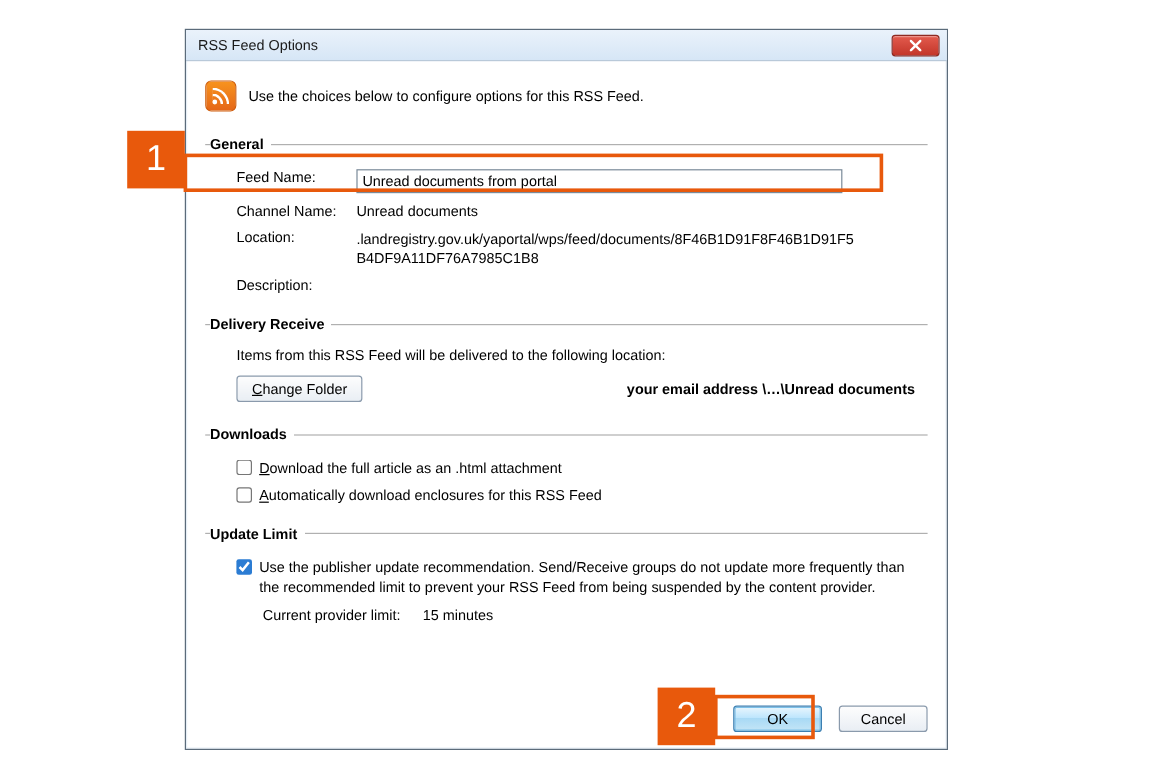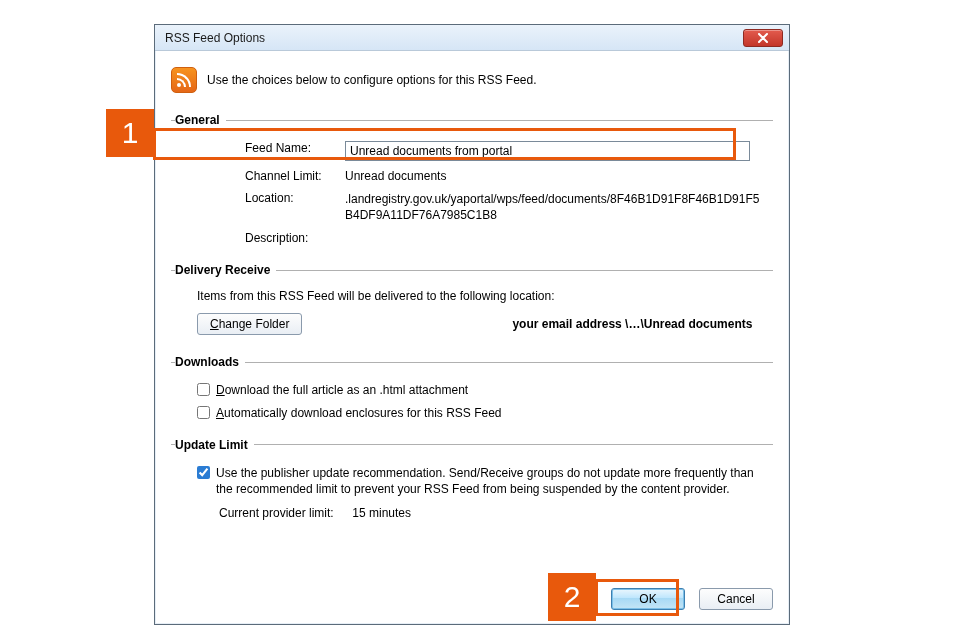--- a/index.html
+++ b/index.html
@@ -25,29 +25,29 @@
   .rssicon { width: 26px; height: 26px; border-radius: 5px; background: linear-gradient(#f7931e, #e56717); border: 1px solid #cf5f0f; position: relative; }
   .rssicon::before, .rssicon::after { content: ""; position: absolute; border: 2px solid #fff; border-left: none; border-bottom: none; border-radius: 0 100% 0 0; }
   .rssicon::before { left: 5px; bottom: 5px; width: 12px; height: 12px; }
   .rssicon::after  { left: 5px; bottom: 5px; width: 7px; height: 7px; }
   .rssicon .dot { position: absolute; left: 5px; bottom: 5px; width: 4px; height: 4px; background: #fff; border-radius: 50%; }
 
   fieldset { border: none; border-top: 1px solid #b0b0b0; margin: 6px 0 10px 0; padding: 10px 4px 4px 4px; }
   legend { padding: 0 6px 0 0; font-weight: bold; font-size: 12px; color: #000; }
 
   .row { display: flex; padding: 4px 0 4px 22px; }
-  .lbl { width: 100px; color: #000; margin-left: 48px; }
+  .lbl { width: 100px; color: #000; }
   .val { flex: 1; color: #000; }
   .val.mono { font-family: Liberation Sans, sans-serif; word-break: break-all; line-height: 1.35; max-width: 420px; }
 
   input.text { width: 405px; height: 20px; border: 1px solid #7a8a99; padding: 1px 4px; font-family: inherit; font-size: 12px; }
 
   .delivery-help { padding: 2px 0 10px 22px; }
   .delivery-path { font-weight: bold; padding-left: 180px; }
-  .folderrow { display:flex; align-items:center; gap: 30px; padding: 0 0 6px 22px; }
+  .folderrow { display:flex; align-items:center; gap: 40px; padding: 0 0 6px 22px; }
 
   .btn { height: 22px; border: 1px solid #8a9aac; background: linear-gradient(#fdfdfd,#e9eef4); padding: 0 12px; font-family: inherit; font-size: 12px; border-radius: 3px; cursor: default; }
   .btn u { text-decoration: underline; }
   .btn.primary { border: 1px solid #3c7fb1; background: linear-gradient(#eaf6fd,#bee6fd 45%,#a7d9f5 46%,#c4e5f6); box-shadow: 0 0 0 1px #7cc0e8 inset; }
 
   .chkrow { display: flex; align-items: flex-start; gap: 6px; padding: 3px 0 3px 22px; }
   .chkrow input[type=checkbox] { width: 13px; height: 13px; margin: 1px 0 0 0; accent-color: #2b7cd3; }
   .chkrow label { flex: 1; line-height: 1.35; }
 
   .limitrow { padding: 6px 0 0 44px; }
@@ -78,21 +78,21 @@
         <span>Use the choices below to configure options for this RSS Feed.</span>
       </div>
 
       <fieldset>
         <legend>General</legend>
         <div class="row">
           <span class="lbl">Feed Name:</span>
           <span class="val"><input class="text" type="text" value="Unread documents from portal" style=""></span>
         </div>
         <div class="row">
-          <span class="lbl">Channel Limit:</span>
+          <span class="lbl">Channel Name:</span>
           <span class="val">Unread documents</span>
         </div>
         <div class="row">
           <span class="lbl">Location:</span>
           <span class="val mono">.landregistry.gov.uk/yaportal/wps/feed/documents/8F46B1D91F8F46B1D91F5B4DF9A11DF76A7985C1B8</span>
         </div>
         <div class="row">
           <span class="lbl">Description:</span>
           <span class="val"></span>
         </div>

